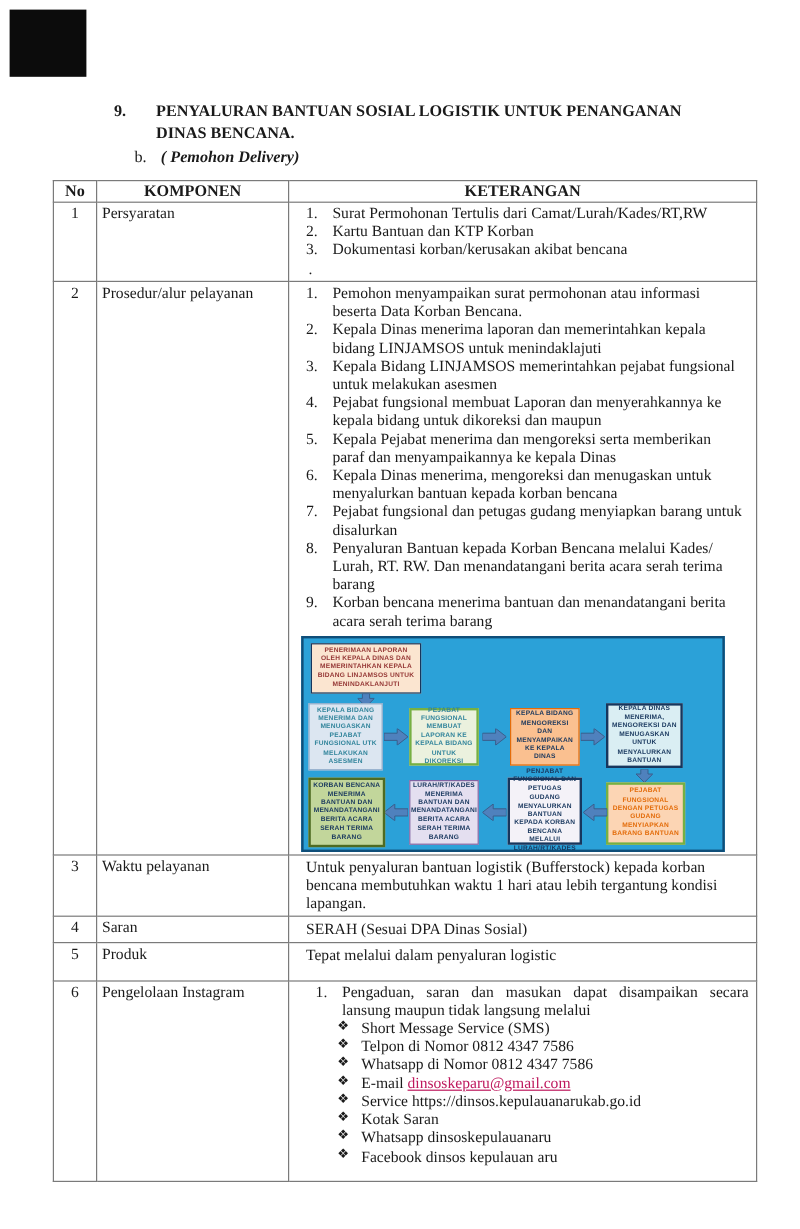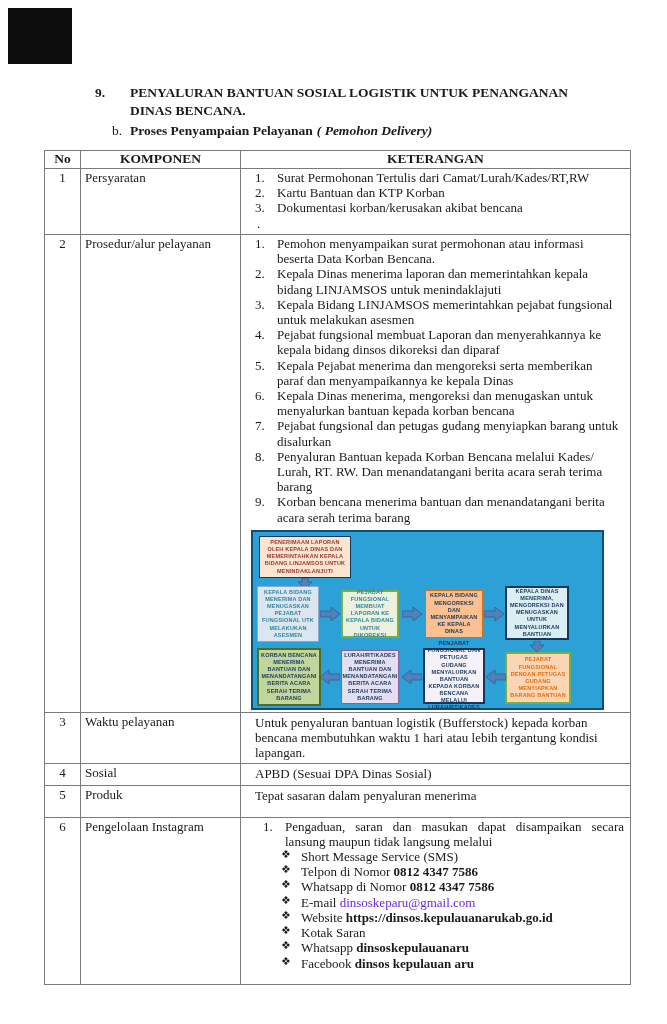--- a/index.html
+++ b/index.html
@@ -33,22 +33,22 @@
   .plain-text{padding:1px 4px 1px 4px;}
   
   tr.r1 td{height:62px;} tr.r2 td{height:464px;} tr.r3 td{height:47px;}
   tr.r4 td{height:17px;} tr.r5 td{height:28px;} tr.r6 td{height:163px;}
   
   .intro{display:flex;margin-left:8px;}
   .intro .n{width:22px;flex:none;text-align:left;padding-left:4px;}
   .intro .t{flex:1;text-align:justify;}
   .bullet{display:flex;margin-left:30px;}
   .bullet .marker{width:20px;flex:none;font-family:"DejaVu Sans",sans-serif;font-size:11px;}
-  .b{font-weight:bold;}
-  .link{color:#6d28d9;}
+  .b{font-weight:normal;}
+  .link{color:#be185d;text-decoration:underline;}
   
   .diagram{position:relative;width:349px;height:176px;background:#2ba1d8;
     border:2px solid #0f4e79;margin:5px 0 0 0;font-family:"Liberation Sans",sans-serif;}
   .fbox{position:absolute;box-sizing:border-box;display:flex;align-items:center;justify-content:center;
     text-align:center;font-size:5.5px;font-weight:bold;line-height:1.3;padding:2px;letter-spacing:.2px;}
   .b1{left:6px;top:4px;width:92px;height:42px;background:#fbe5d0;border:1px solid #17365d;color:#953735;}
   .b2{left:4px;top:54px;width:62px;height:56px;background:#dce6f1;border:1px solid #8aa8c8;color:#31849b;}
   .b3{left:88px;top:58px;width:58px;height:48px;background:#ebf1de;border:2px solid #76b043;color:#31849b;}
   .b4{left:172px;top:58px;width:58px;height:48px;background:#fac090;border:1px solid #e36c0a;color:#17365d;}
   .b5{left:252px;top:54px;width:64px;height:54px;background:#daeef3;border:2px solid #17365d;color:#17365d;}
@@ -64,21 +64,20 @@
 <div class="scan-artifact"></div>
 
 <div class="heading-block">
   <div class="h-row">
     <span class="h-num">9.</span>
     <span class="h-title">PENYALURAN BANTUAN SOSIAL LOGISTIK UNTUK PENANGANAN
 DINAS BENCANA.</span>
   </div>
   <div class="sub-row">
     <span class="h-letter">b.</span>
-    <span class="h-sub">Proses Penyampaian Pelayanan</span>
     <span class="h-sub-italic">( Pemohon Delivery)</span>
   </div>
 </div>
 
 <table class="main">
   <colgroup>
       <col class="col-no">
       <col class="col-komp">
       <col class="col-ket">
     </colgroup>
@@ -120,21 +119,21 @@
       <div class="li">
             <span class="n">2.</span>
             <span class="t">Kepala Dinas menerima laporan dan memerintahkan kepala bidang LINJAMSOS untuk menindaklajuti</span>
           </div>
       <div class="li">
             <span class="n">3.</span>
             <span class="t">Kepala Bidang LINJAMSOS memerintahkan pejabat fungsional untuk melakukan asesmen</span>
           </div>
       <div class="li">
             <span class="n">4.</span>
-            <span class="t">Pejabat fungsional membuat Laporan dan menyerahkannya ke kepala bidang dinsos dikoreksi dan diparaf</span>
+            <span class="t">Pejabat fungsional membuat Laporan dan menyerahkannya ke kepala bidang untuk dikoreksi dan maupun</span>
           </div>
       <div class="li">
             <span class="n">5.</span>
             <span class="t">Kepala Pejabat menerima dan mengoreksi serta memberikan paraf dan menyampaikannya ke kepala Dinas</span>
           </div>
       <div class="li">
             <span class="n">6.</span>
             <span class="t">Kepala Dinas menerima, mengoreksi dan menugaskan untuk menyalurkan bantuan kepada korban bencana</span>
           </div>
       <div class="li">
@@ -191,31 +190,31 @@
   <tr class="r3">
     <td class="no-cell">3</td>
     <td class="komp-cell">Waktu pelayanan</td>
     <td class="ket-cell">
           <div class="plain-text">Untuk penyaluran bantuan logistik (Bufferstock) kepada korban bencana membutuhkan waktu 1 hari atau lebih tergantung kondisi lapangan.</div>
         </td>
   </tr>
 
   <tr class="r4">
     <td class="no-cell">4</td>
-    <td class="komp-cell">Sosial</td>
-    <td class="ket-cell">
-          <div class="plain-text">APBD (Sesuai DPA Dinas Sosial)</div>
+    <td class="komp-cell">Saran</td>
+    <td class="ket-cell">
+          <div class="plain-text">SERAH (Sesuai DPA Dinas Sosial)</div>
         </td>
   </tr>
 
   <tr class="r5">
     <td class="no-cell">5</td>
     <td class="komp-cell">Produk</td>
     <td class="ket-cell">
-          <div class="plain-text">Tepat sasaran dalam penyaluran menerima</div>
+          <div class="plain-text">Tepat melalui dalam penyaluran logistic</div>
         </td>
   </tr>
 
   <tr class="r6">
     <td class="no-cell">6</td>
     <td class="komp-cell">Pengelolaan Instagram</td>
     <td class="ket-cell">
       <div class="intro">
             <span class="n">1.</span>
             <span class="t">Pengaduan, saran dan masukan dapat disampaikan secara lansung maupun tidak langsung melalui</span>
@@ -231,21 +230,21 @@
       <div class="bullet">
             <span class="marker">❖</span>
             <span><span>Whatsapp di Nomor </span><span class="b">0812 4347 7586</span></span>
           </div>
       <div class="bullet">
             <span class="marker">❖</span>
             <span><span>E-mail </span><span class="link">dinsoskeparu@gmail.com</span></span>
           </div>
       <div class="bullet">
             <span class="marker">❖</span>
-            <span><span>Website </span><span class="b">https://dinsos.kepulauanarukab.go.id</span></span>
+            <span><span>Service </span><span class="b">https://dinsos.kepulauanarukab.go.id</span></span>
           </div>
       <div class="bullet">
             <span class="marker">❖</span>
             <span><span>Kotak Saran</span></span>
           </div>
       <div class="bullet">
             <span class="marker">❖</span>
             <span><span>Whatsapp </span><span class="b">dinsoskepulauanaru</span></span>
           </div>
       <div class="bullet">

